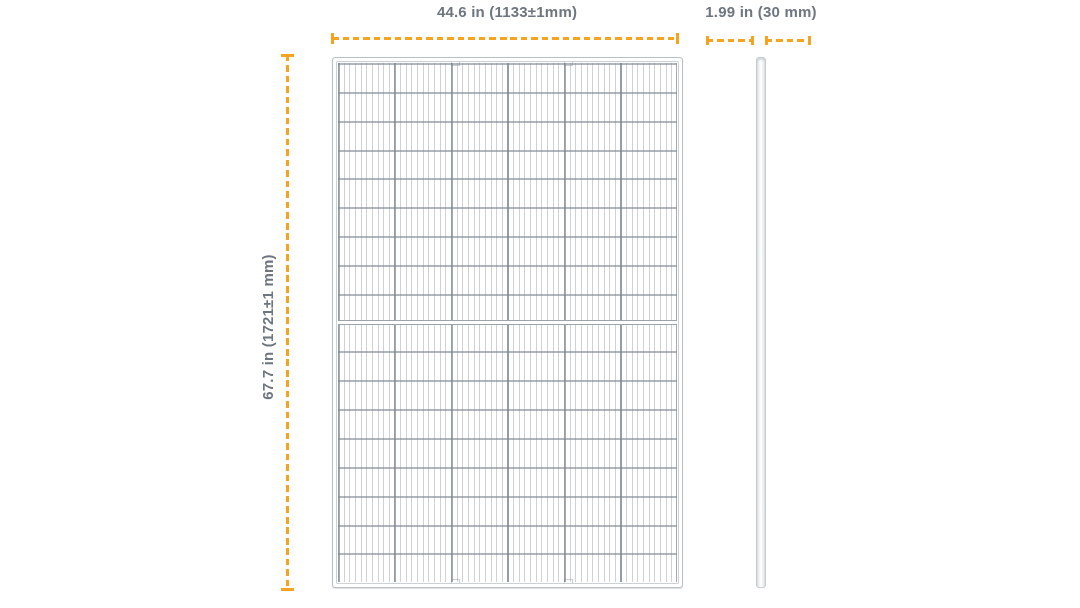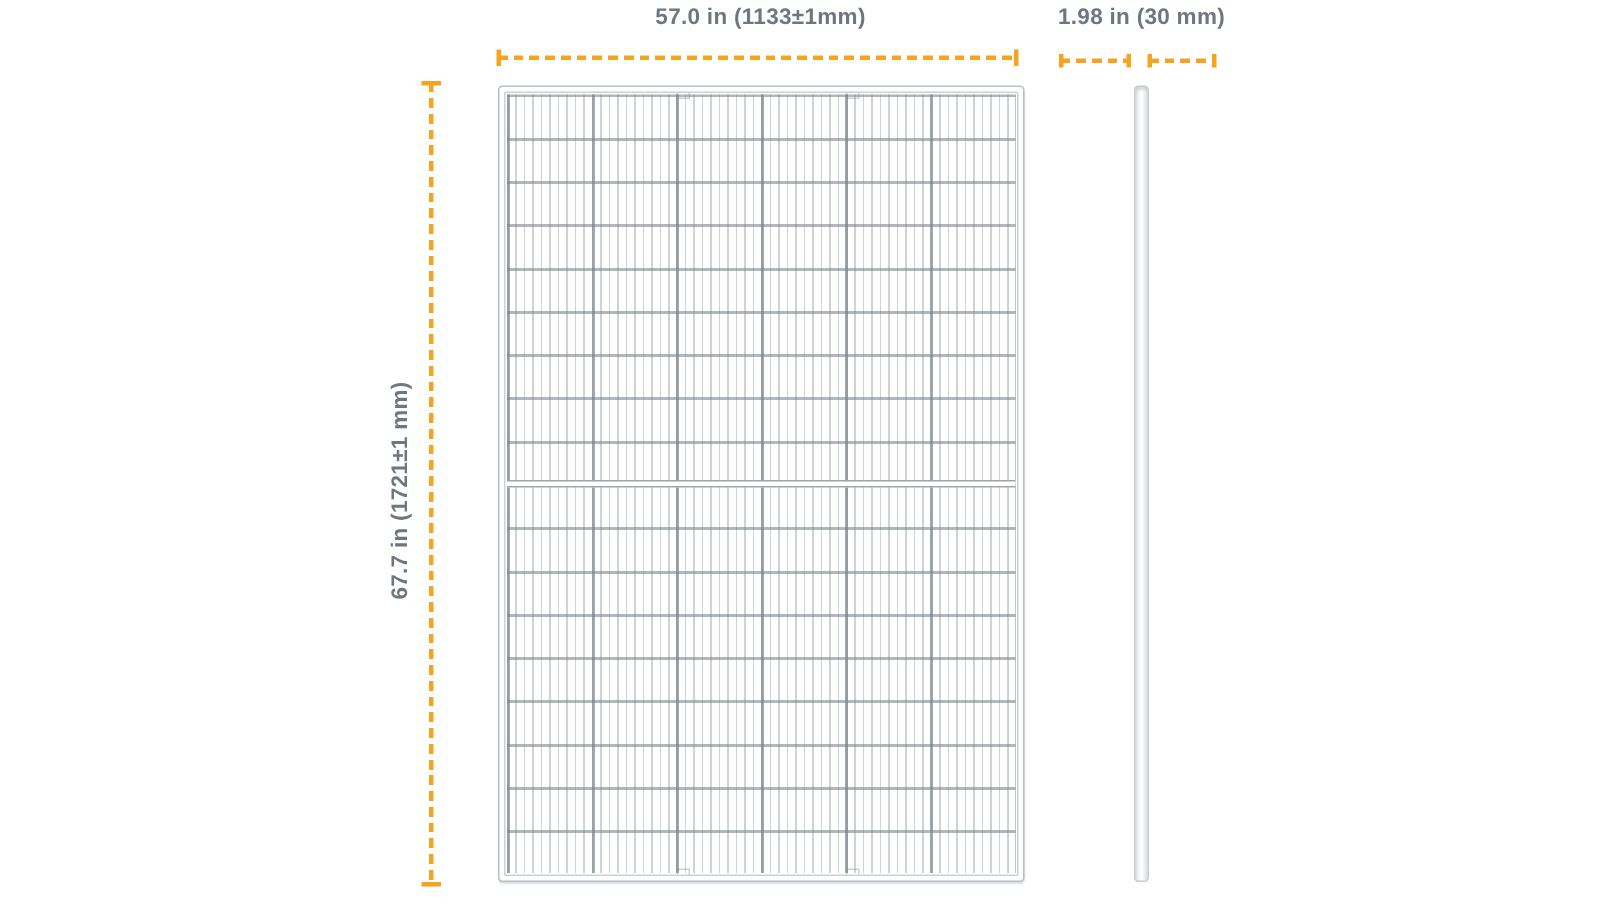--- a/index.html
+++ b/index.html
@@ -118,24 +118,24 @@
     background:linear-gradient(90deg,
       #DFE3E6 0%, #F4F6F7 30%, #FFFFFF 50%, #F1F3F4 70%, #E3E7EA 100%);
     box-shadow:inset 0 2px 2px rgba(170,176,182,.45);
   }
 </style>
 </head>
 <body>
 
 <div class="canvas">
 
-  <div class="dim-label top-width">57.0 in (1133±1mm)</div>
+  <div class="dim-label top-width">44.6 in (1133±1mm)</div>
   <div class="dimline-h width-line"></div>
 
-  <div class="dim-label top-depth">1.98 in (30 mm)</div>
+  <div class="dim-label top-depth">1.99 in (30 mm)</div>
   <div class="dimline-h depth-left"></div>
   <div class="dimline-h depth-right"></div>
 
   <div class="dimline-v height-line"></div>
   <div class="dim-label left-height">67.7 in (1721±1 mm)</div>
 
   <div class="panel-front">
     <div class="panel-inner-frame">
       <div class="notch n-top n-left"></div>
       <div class="notch n-top n-right"></div>

